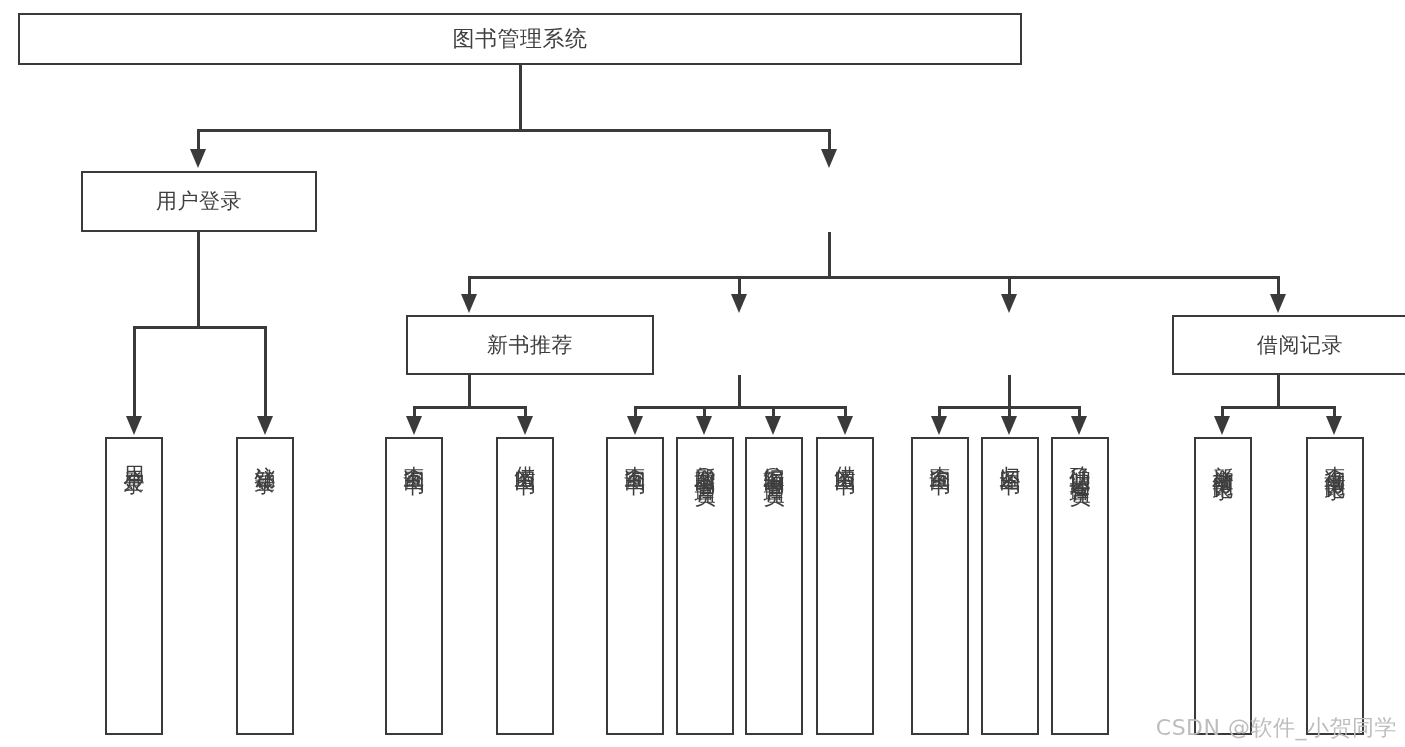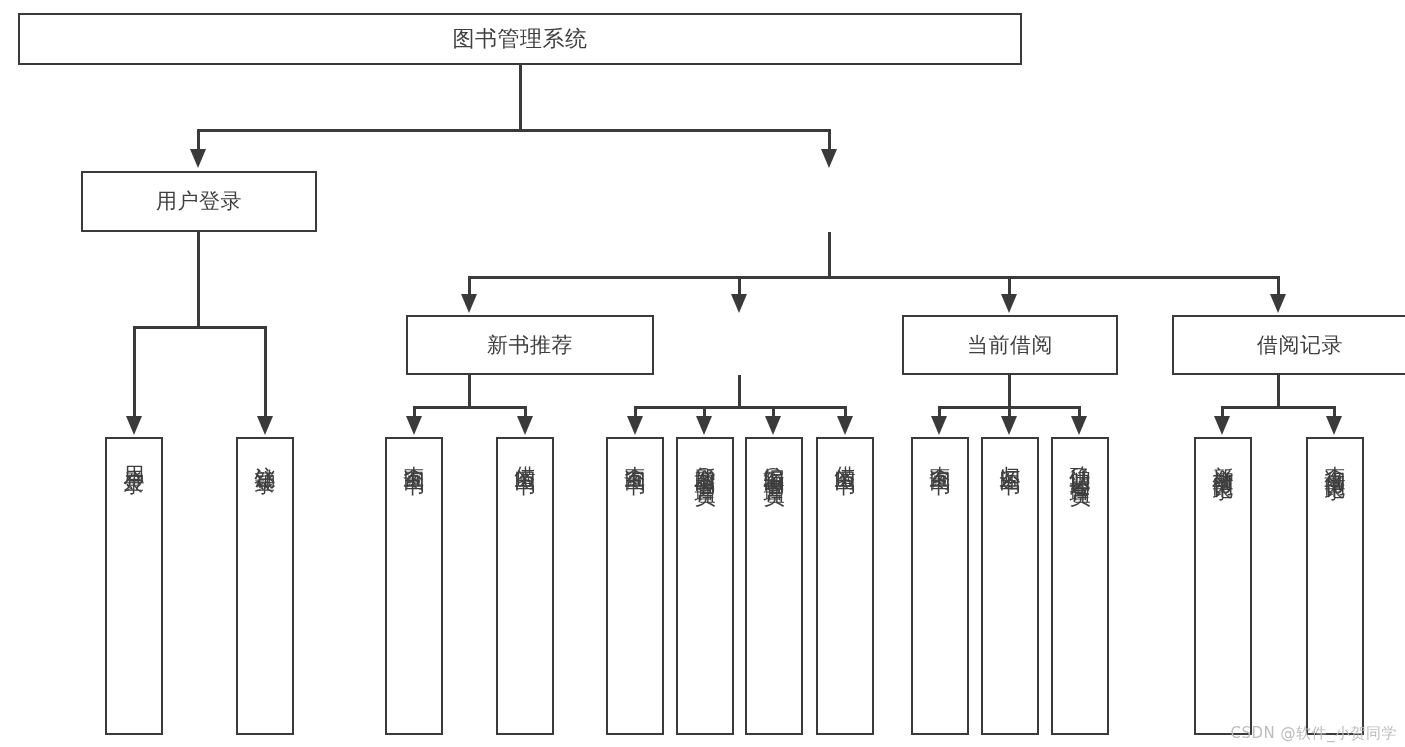--- a/index.html
+++ b/index.html
@@ -60,21 +60,21 @@
     border-right:8px solid transparent;
     border-top:19px solid #3a3a3a;
     z-index:2;
   }
 
   
   #watermark{
     position:absolute;
     right:8px;bottom:4px;
     color:#bdbdbd;
-    font-size:15px;
+    font-size:22px;
     letter-spacing:0.5px;
     white-space:nowrap;
     z-index:5;
     pointer-events:none;
   }
 </style>
 </head>
 <body>
 
 <div id="diagram-root">
@@ -114,23 +114,20 @@
   <div class="arrow" style="left:731px;top:294px;"></div>
 
   <div class="ln v" style="left:1008px;top:276px;width:3px;height:20px;"></div>
   <div class="arrow" style="left:1001px;top:294px;"></div>
 
   <div class="ln v" style="left:1277px;top:276px;width:3px;height:20px;"></div>
   <div class="arrow" style="left:1270px;top:294px;"></div>
 
   <div class="node" style="left:378px;top:315px;width:248px;height:60px;margin-left:28px;">
     <span class="label">新书推荐</span>
-  </div>
-  <div class="node" style="left:902px;top:315px;width:216px;height:60px;">
-    <span class="label">当前借阅</span>
   </div>
   <div class="node" style="left:1172px;top:315px;width:256px;height:60px;">
     <span class="label">借阅记录</span>
   </div>
 
   <div class="ln v" style="left:468px;top:375px;width:3px;height:33px;"></div>
   <div class="ln h" style="left:413px;top:406px;width:114px;height:3px;"></div>
   <div class="ln v" style="left:413px;top:406px;width:3px;height:12px;"></div>
   <div class="arrow" style="left:406px;top:416px;"></div>
   <div class="ln v" style="left:524px;top:406px;width:3px;height:12px;"></div>

